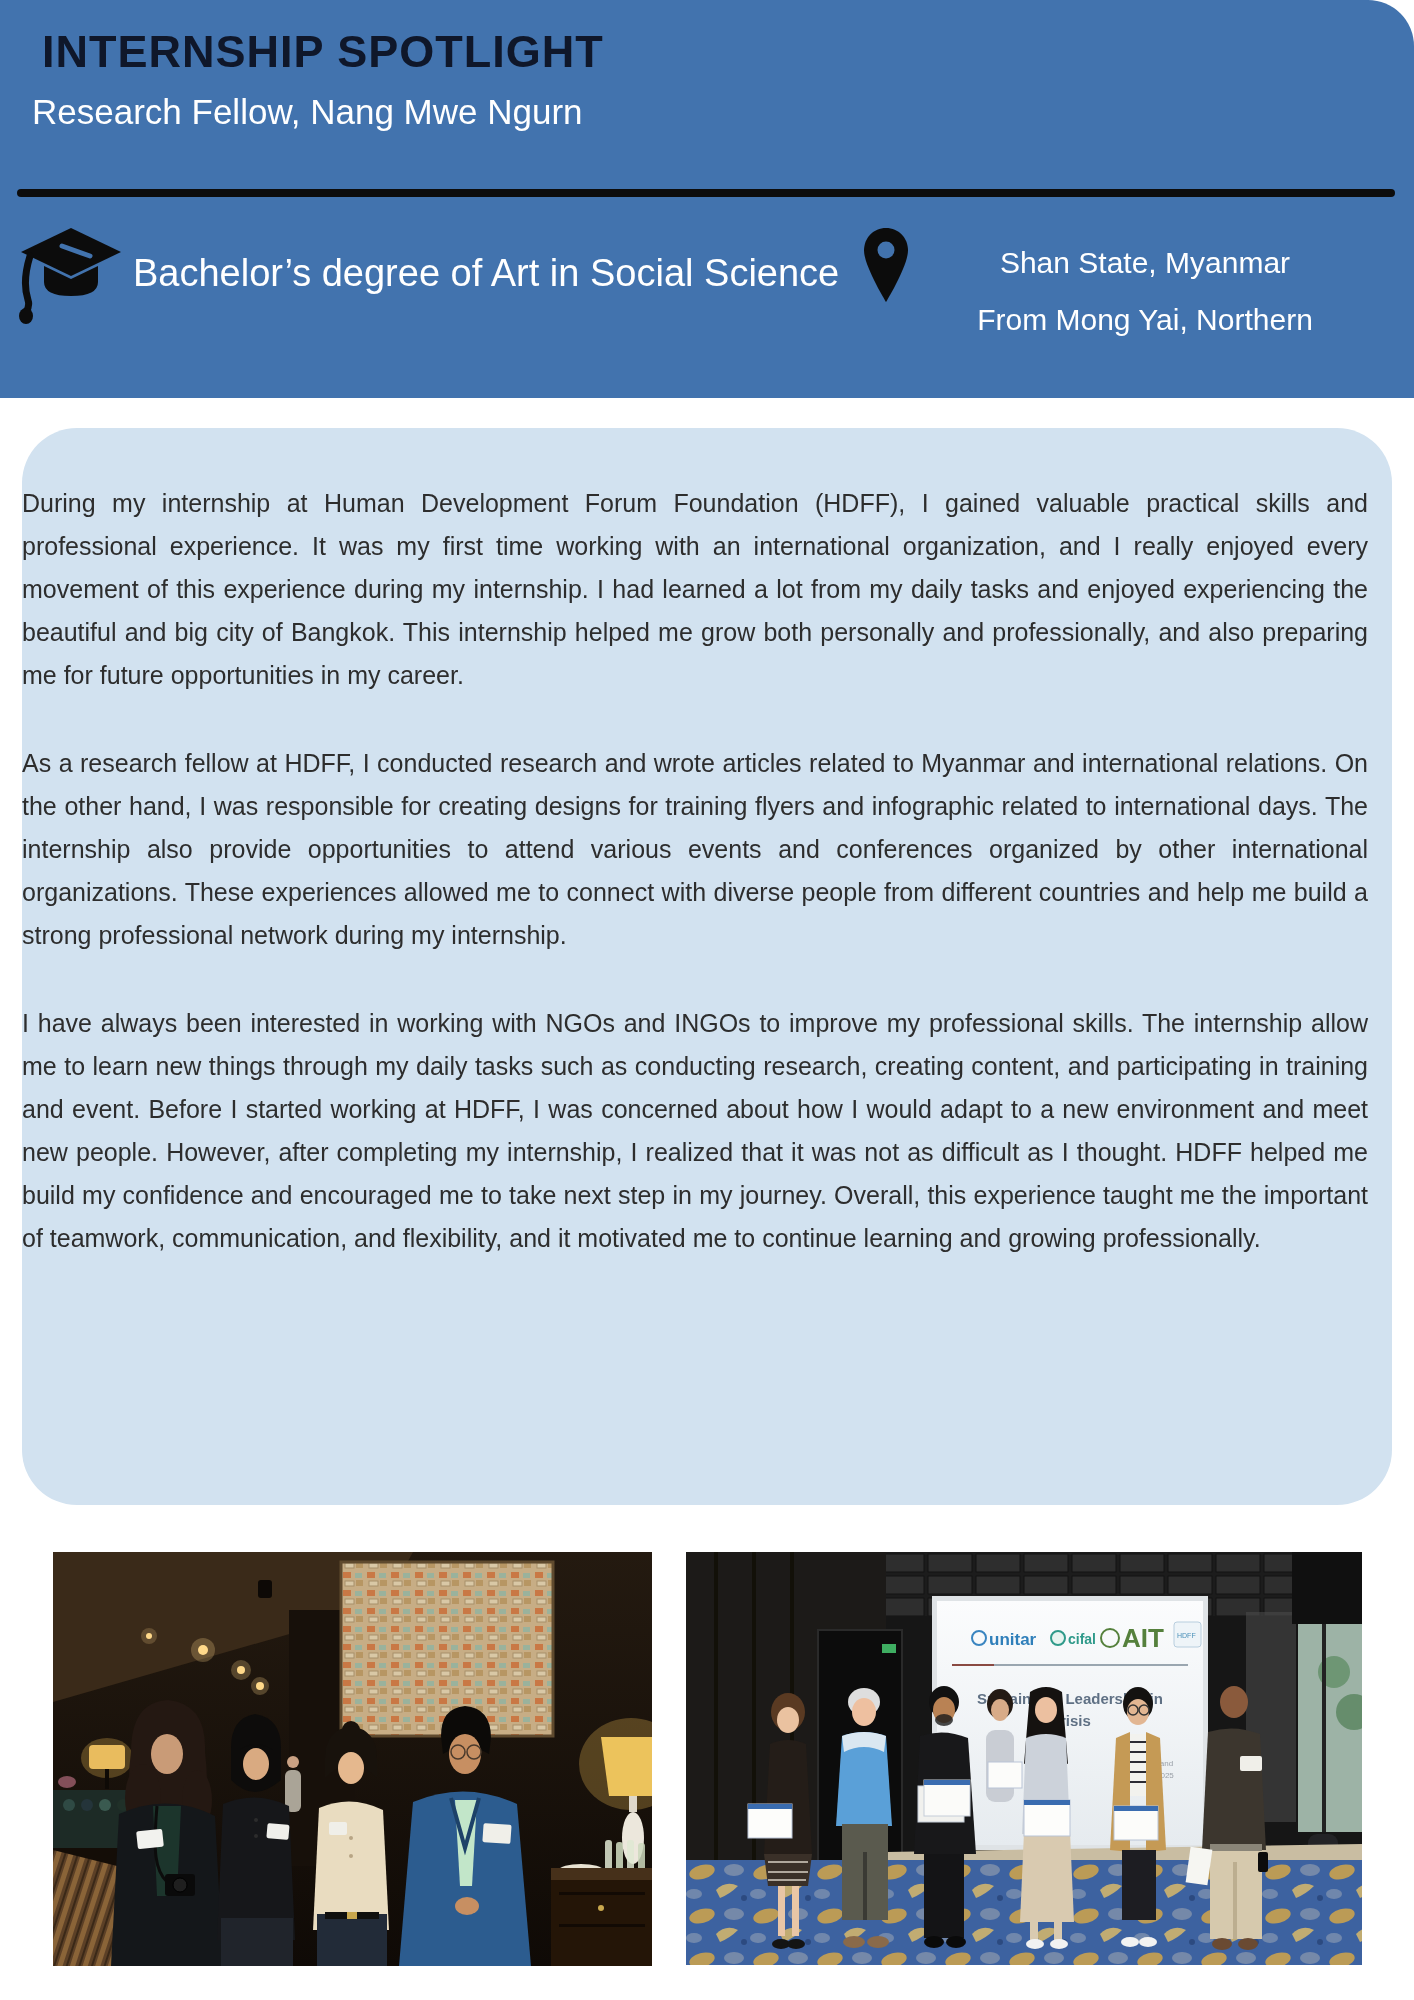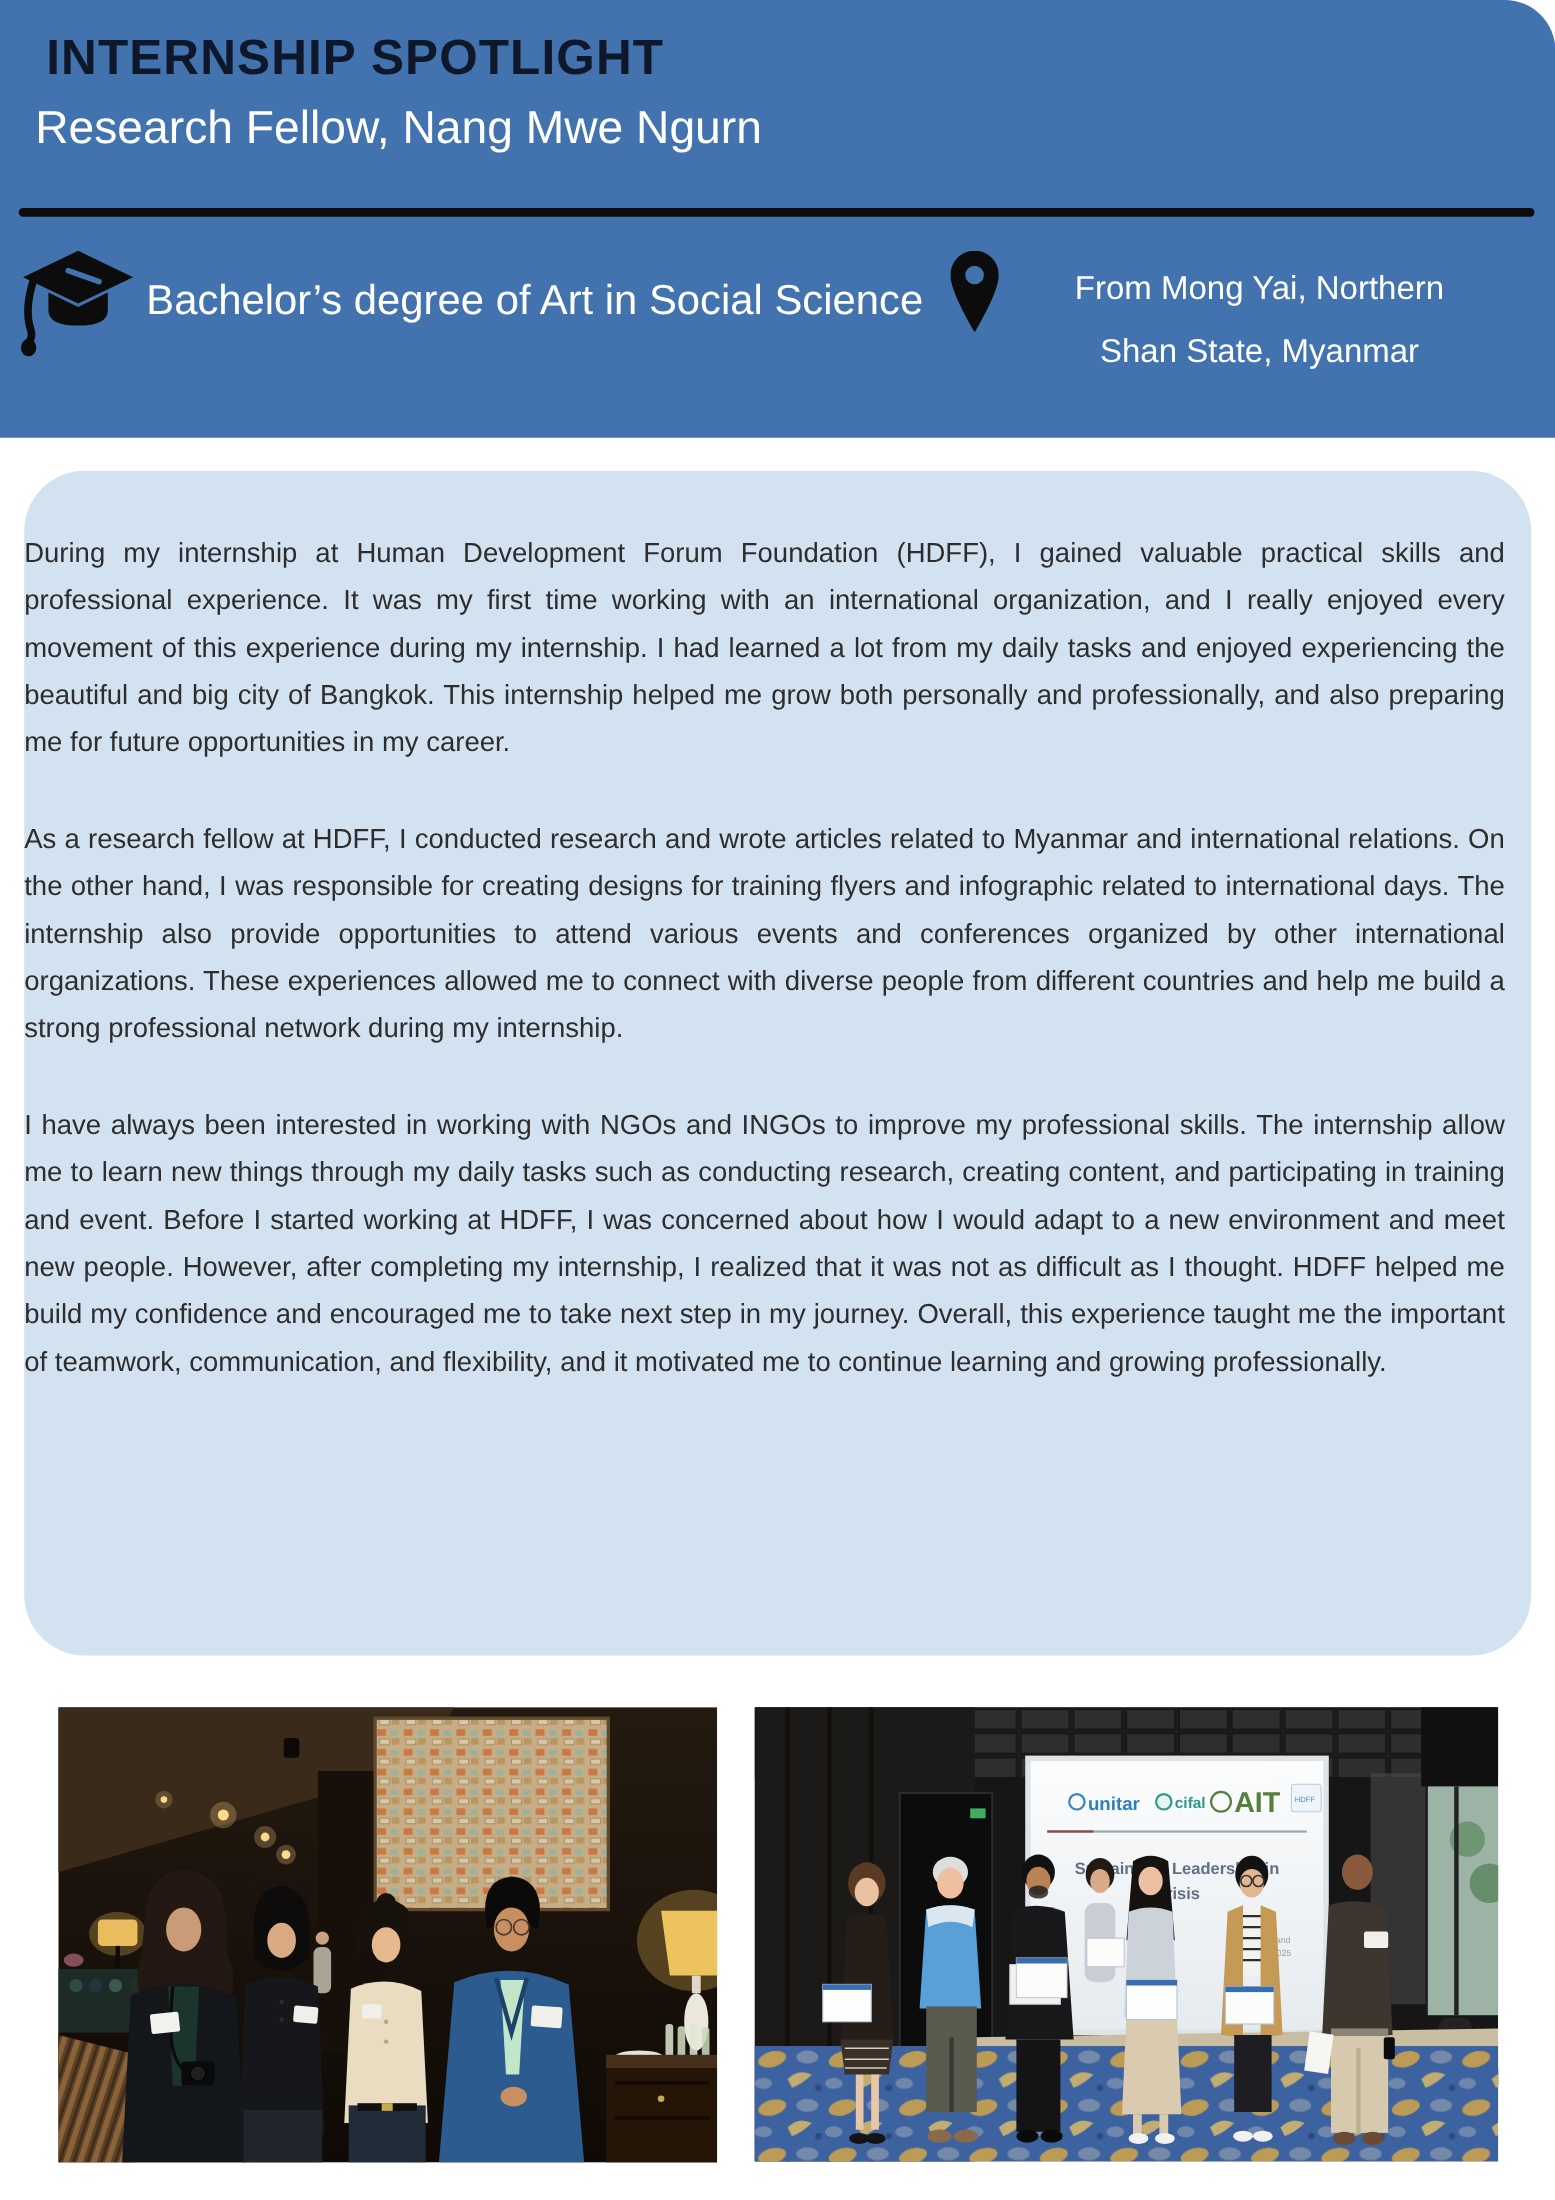--- a/index.html
+++ b/index.html
@@ -4,21 +4,21 @@
 <style>
   html,body{margin:0;padding:0;background:#ffffff;}
   .page{position:relative;width:1414px;height:2000px;background:#ffffff;overflow:hidden;
         font-family:"Liberation Sans", sans-serif;}
 
   
   .header{position:absolute;left:0;top:0;width:1414px;height:398px;background:#4273AE;
           border-top-right-radius:46px;}
   .title{position:absolute;left:42px;top:26px;font-size:45px;font-weight:bold;color:#0f172a;
          letter-spacing:1px;margin:0;}
-  .subtitle{position:absolute;left:32px;top:92px;font-size:42px;color:#ffffff;}
+  .subtitle{position:absolute;left:32px;top:92px;font-size:35px;color:#ffffff;}
   .divider{position:absolute;left:17px;top:189px;width:1378px;height:8px;background:#0c0c0c;
            border-radius:4px;}
   .edu-icon{position:absolute;left:14px;top:224px;width:110px;height:100px;}
   .edu-label{position:absolute;left:133px;top:252px;font-size:38px;color:#ffffff;}
   .pin-icon{position:absolute;left:864px;top:228px;width:44px;height:74px;}
   .loc-text{position:absolute;left:935px;top:234px;width:420px;text-align:center;
             font-size:30px;line-height:57px;color:#ffffff;}
 
   
   .story{position:absolute;left:22px;top:428px;width:1370px;height:1077px;background:#D2E2F0;
@@ -53,22 +53,22 @@
     </span>
     <span class="edu-label">Bachelor’s degree of Art in Social Science</span>
 
     <span class="pin-icon">
       <svg viewBox="0 0 44 74" width="44" height="74">
         <path d="M22 0 C9.5 0 0 9.8 0 22.5 C0 38 22 74 22 74 C22 74 44 38 44 22.5 C44 9.8 34.5 0 22 0 Z" fill="#0c0c0c"></path>
         <circle cx="22" cy="22" r="8.5" fill="#4273AE"></circle>
       </svg>
     </span>
     <div class="loc-text">
+      <div>Shan State, Myanmar</div>
       <div>From Mong Yai, Northern</div>
-      <div>Shan State, Myanmar</div>
     </div>
   </header>
 
   <section class="story">
     <p>During my internship at Human Development Forum Foundation (HDFF), I gained valuable practical skills and professional experience. It was my first time working with an international organization, and I really enjoyed every movement of this experience during my internship. I had learned a lot from my daily tasks and enjoyed experiencing the beautiful and big city of Bangkok. This internship helped me grow both personally and professionally, and also preparing me for future opportunities in my career.</p>
     <p>As a research fellow at HDFF, I conducted research and wrote articles related to Myanmar and international relations. On the other hand, I was responsible for creating designs for training flyers and infographic related to international days. The internship also provide opportunities to attend various events and conferences organized by other international organizations. These experiences allowed me to connect with diverse people from different countries and help me build a strong professional network during my internship.</p>
     <p>I have always been interested in working with NGOs and INGOs to improve my professional skills. The internship allow me to learn new things through my daily tasks such as conducting research, creating content, and participating in training and event. Before I started working at HDFF, I was concerned about how I would adapt to a new environment and meet new people. However, after completing my internship, I realized that it was not as difficult as I thought. HDFF helped me build my confidence and encouraged me to take next step in my journey. Overall, this experience taught me the important of teamwork, communication, and flexibility, and it motivated me to continue learning and growing professionally.</p>
   </section>
 
   <figure class="photo photo-left">

